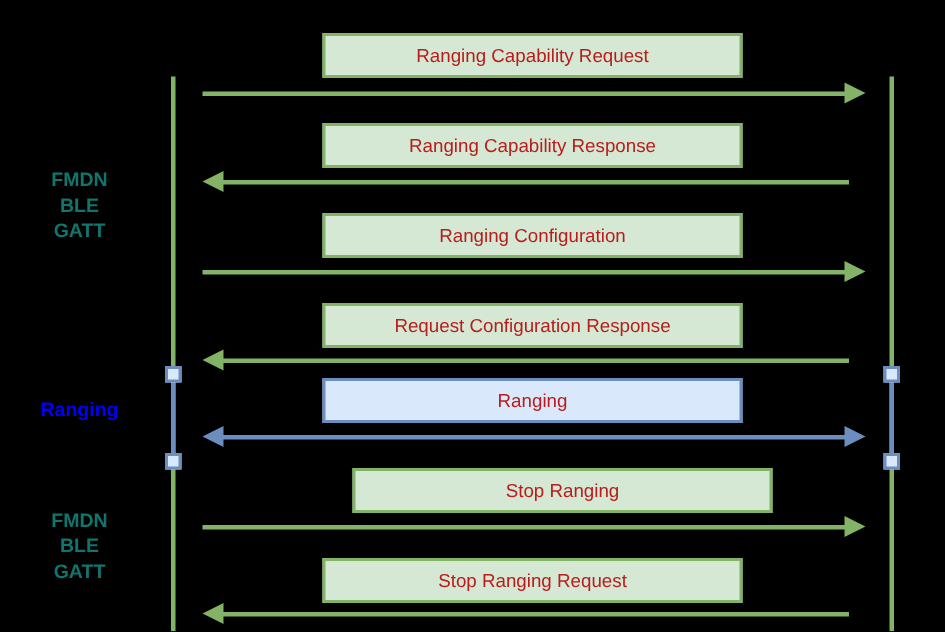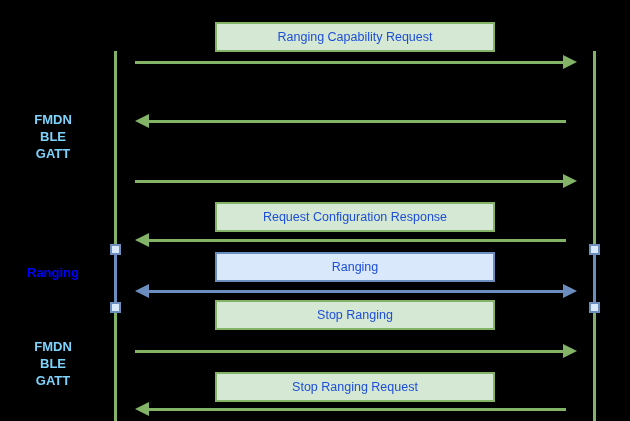--- a/index.html
+++ b/index.html
@@ -8,37 +8,37 @@
     width:630px;height:421px;
     background:#000;
     overflow:hidden;
     font-family:"Liberation Sans", sans-serif;
   }
   
   .side-label{
     position:absolute;left:6px;width:94px;
     text-align:center;font-weight:bold;font-size:13px;line-height:17px;
   }
-  .side-label.green{color:#7dd3fc;}
+  .side-label.green{color:#0f766e;}
   .side-label.blue{color:#0000ff;}
   
   .lifeline{position:absolute;top:51px;height:370px;width:3px;background:#82b366;}
   .lifeline.left{left:114px;}
   .lifeline.right{left:593px;}
   .blue-seg{position:absolute;left:0;top:193px;height:64px;width:3px;background:#6c8ebf;}
   .endpoint{
     position:absolute;width:7px;height:7px;
     background:#dae8fc;border:2px solid #6c8ebf;
   }
   
   .msg-box{
     position:absolute;left:215px;width:280px;height:30px;
     box-sizing:border-box;
     display:flex;align-items:center;justify-content:center;
-    font-size:12.5px;color:#1d4ed8;
+    font-size:12.5px;color:#b91c1c;
     background:#d5e8d4;border:2px solid #82b366;
   }
   .msg-box.blue{background:#dae8fc;border-color:#6c8ebf;}
   
   .arrow{position:absolute;height:14px;}
   .arrow .line{position:absolute;top:5.5px;height:3px;background:#82b366;}
   .arrow.dir-right .line{left:0;right:11px;}
   .arrow.dir-left .line{left:11px;right:0;}
   .arrow.dir-both .line{left:11px;right:11px;}
   .head{position:absolute;top:0;width:0;height:0;
@@ -74,23 +74,25 @@
   <div class="lifeline right">
     <div class="blue-seg"></div>
   </div>
 
   <div class="endpoint" style="left:110px;top:244px;"></div>
   <div class="endpoint" style="left:110px;top:302px;"></div>
   <div class="endpoint" style="left:589px;top:244px;"></div>
   <div class="endpoint" style="left:589px;top:302px;"></div>
 
   <div class="msg-box" style="top:22px;">Ranging Capability Request</div>
+  <div class="msg-box" style="top:82px;">Ranging Capability Response</div>
+  <div class="msg-box" style="top:142px;">Ranging Configuration</div>
   <div class="msg-box" style="top:202px;">Request Configuration Response</div>
   <div class="msg-box blue" style="top:252px;">Ranging</div>
-  <div class="msg-box" style="top:300px;">Stop Ranging</div>
+  <div class="msg-box" style="top:312px;margin-left:20px;">Stop Ranging</div>
   <div class="msg-box" style="top:372px;">Stop Ranging Request</div>
 
   <div class="arrow dir-right" style="top:55px;left:135px;width:442px;">
     <span class="line"></span>
     <span class="head hr"></span>
   </div>
   <div class="arrow dir-left" style="top:114px;left:135px;width:431px;">
     <span class="line"></span>
     <span class="head hl"></span>
   </div>

